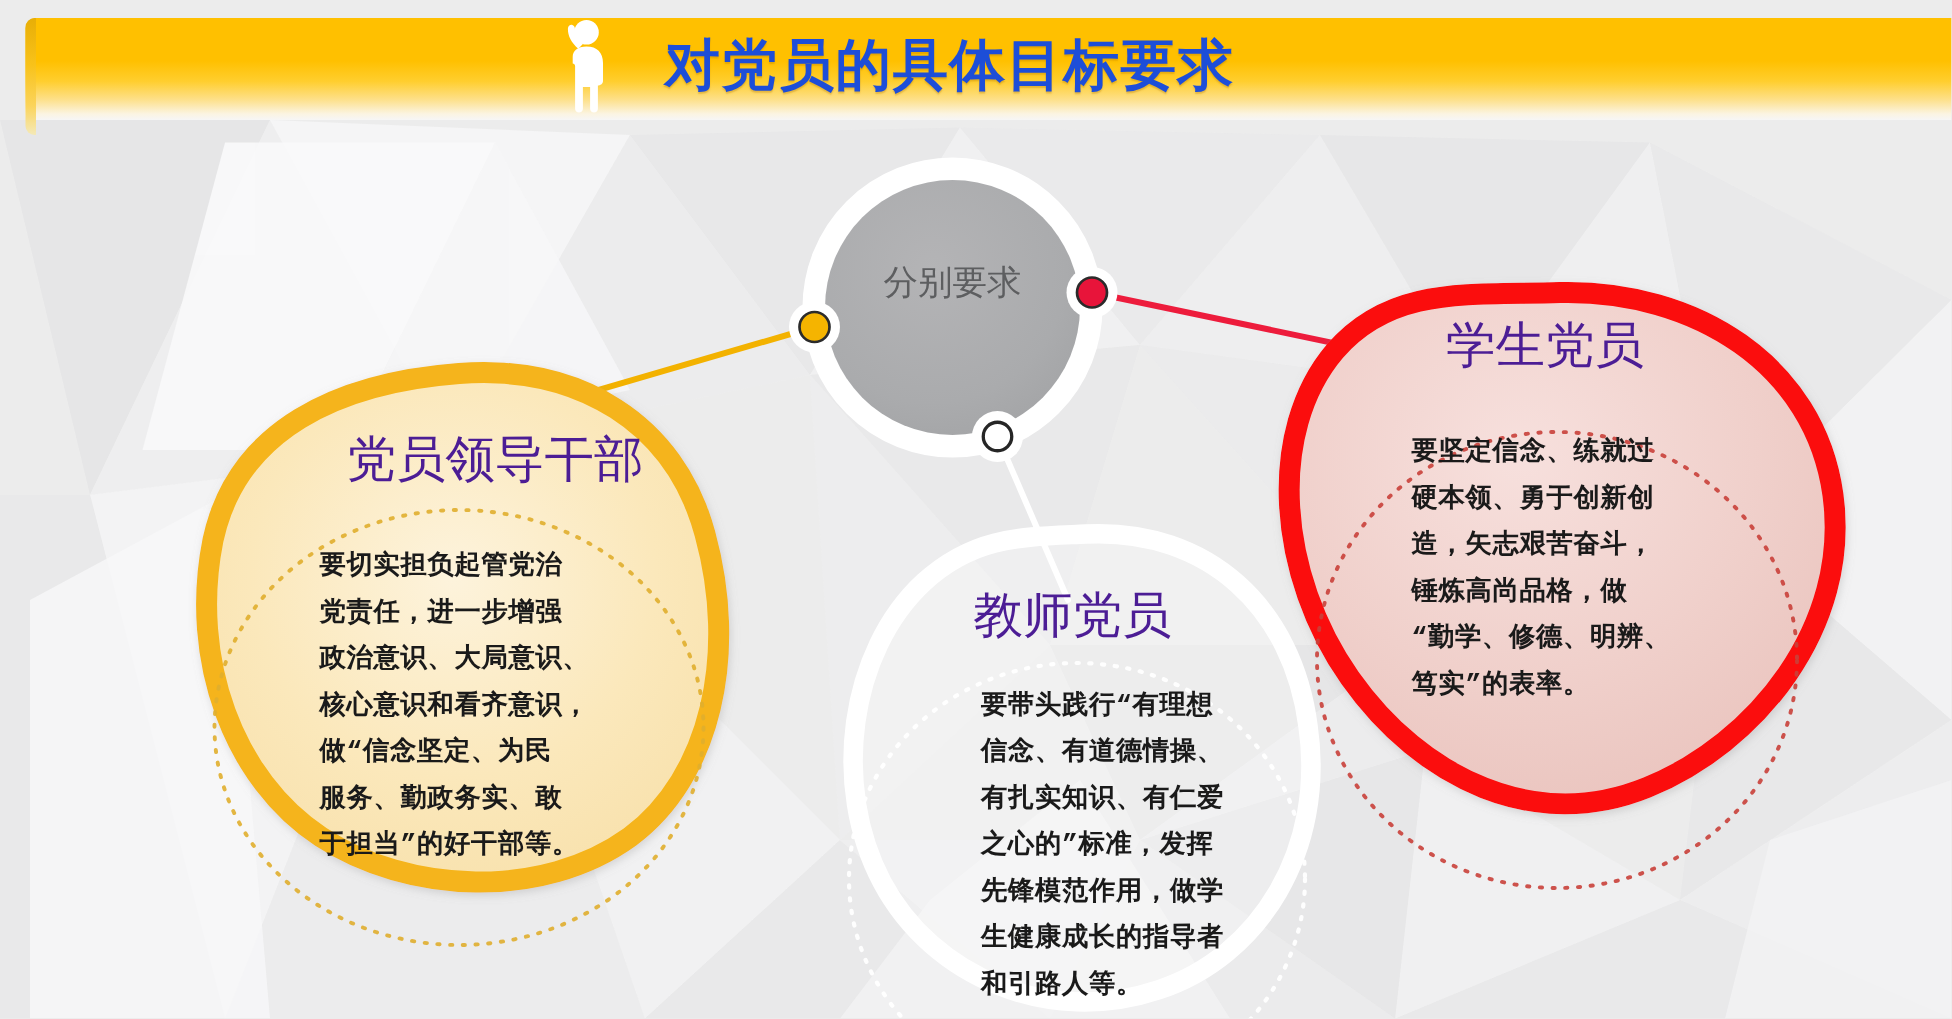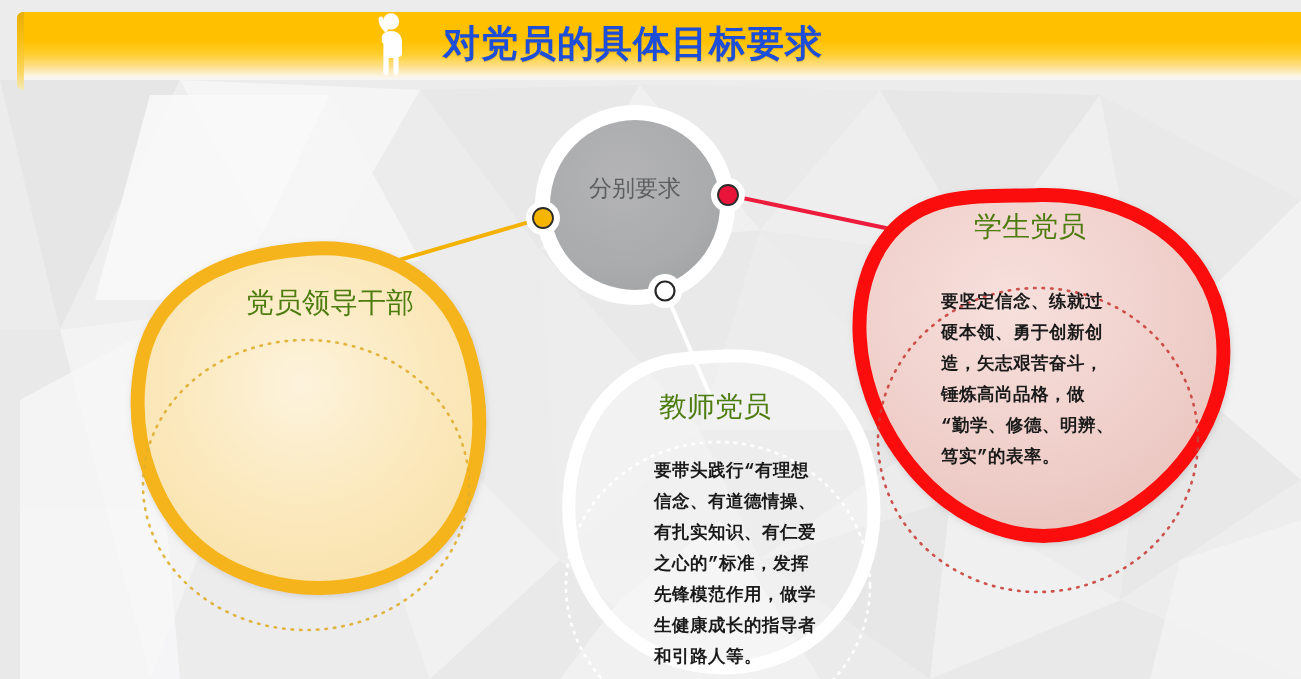--- a/index.html
+++ b/index.html
@@ -32,21 +32,21 @@
     position:absolute;left:443px;top:16px;
     font-size:37px;line-height:56px;font-weight:700;color:#1d4ed8;
     letter-spacing:1px;
     text-shadow:0 1px 1px rgba(180,120,0,.35);
     white-space:nowrap;
   }
 
   
   .node-label{
     position:absolute;text-align:center;white-space:nowrap;
-    font-size:28px;color:#4d7c0f;font-weight:400;
+    font-size:33px;color:#4c1d95;font-weight:400;
   }
   .center-label{
     left:545px;top:173px;width:180px;font-size:23px;color:#5D5E60;
   }
   .label-yellow{left:185px;top:284px;width:290px;}
   .label-red{left:905px;top:208px;width:250px;}
   .label-white{left:570px;top:388px;width:290px;}
 
   
   .blob-body{
@@ -192,20 +192,27 @@
   <svg class="header-icon" viewBox="0 0 50 66">
     <circle cx="26" cy="11.5" r="8.2" fill="#FFFFFF"></circle>
     <path d="M26 21 C33 21 37 25 37 32 L37 44 C37 46 35 47 33.6 47 L33.6 62.5 C33.6 64 32.5 65 31 65 C29.5 65 28.4 64 28.4 62.5 L28.4 48 L23.6 48 L23.6 62.5 C23.6 64 22.5 65 21 65 C19.5 65 18.4 64 18.4 62.5 L18.4 34 C18.4 33 17.6 32.4 16.8 32.4 L16.8 28 C16.8 24 20 21 26 21 Z" fill="#FFFFFF"></path>
     <path d="M20.5 22.5 C16 18.5 13.5 14 13.6 9.2 C13.65 7.3 15.2 6.2 16.6 6.6 C17.9 7 18.4 8.2 18.3 9.6 C18.1 13 20 16.4 23.6 19.4 Z" fill="#FFFFFF"></path>
   </svg>
   <div class="header-title">对党员的具体目标要求</div>
 
   <div class="node-label label-yellow">党员领导干部</div>
 
   <div class="node-label center-label">分别要求</div>
+  <div class="blob-body body-yellow">要切实担负起管党治
+党责任，进一步增强
+政治意识、大局意识、
+核心意识和看齐意识，
+做“信念坚定、为民
+服务、勤政务实、敢
+于担当”的好干部等。</div>
 
   <div class="node-label label-red">学生党员</div>
   <div class="blob-body body-red">要坚定信念、练就过
 硬本领、勇于创新创
 造，矢志艰苦奋斗，
 锤炼高尚品格，做
 “勤学、修德、明辨、
 笃实”的表率。</div>
 
   <div class="node-label label-white">教师党员</div>

